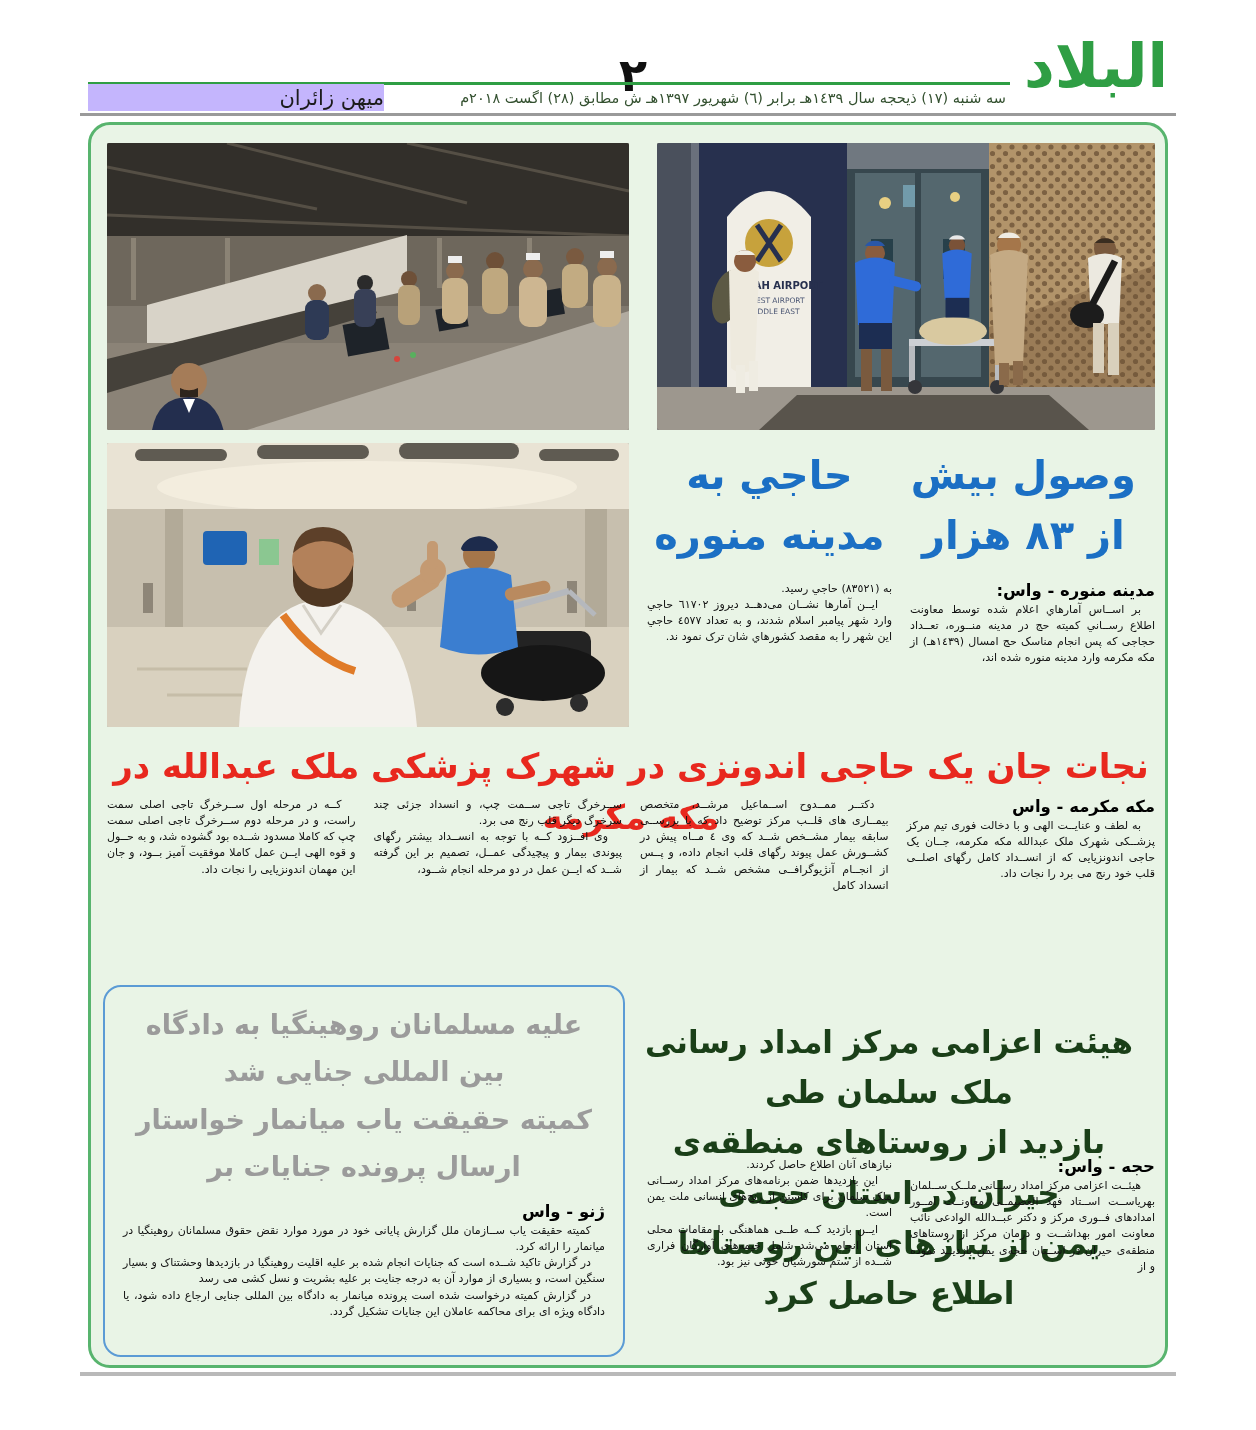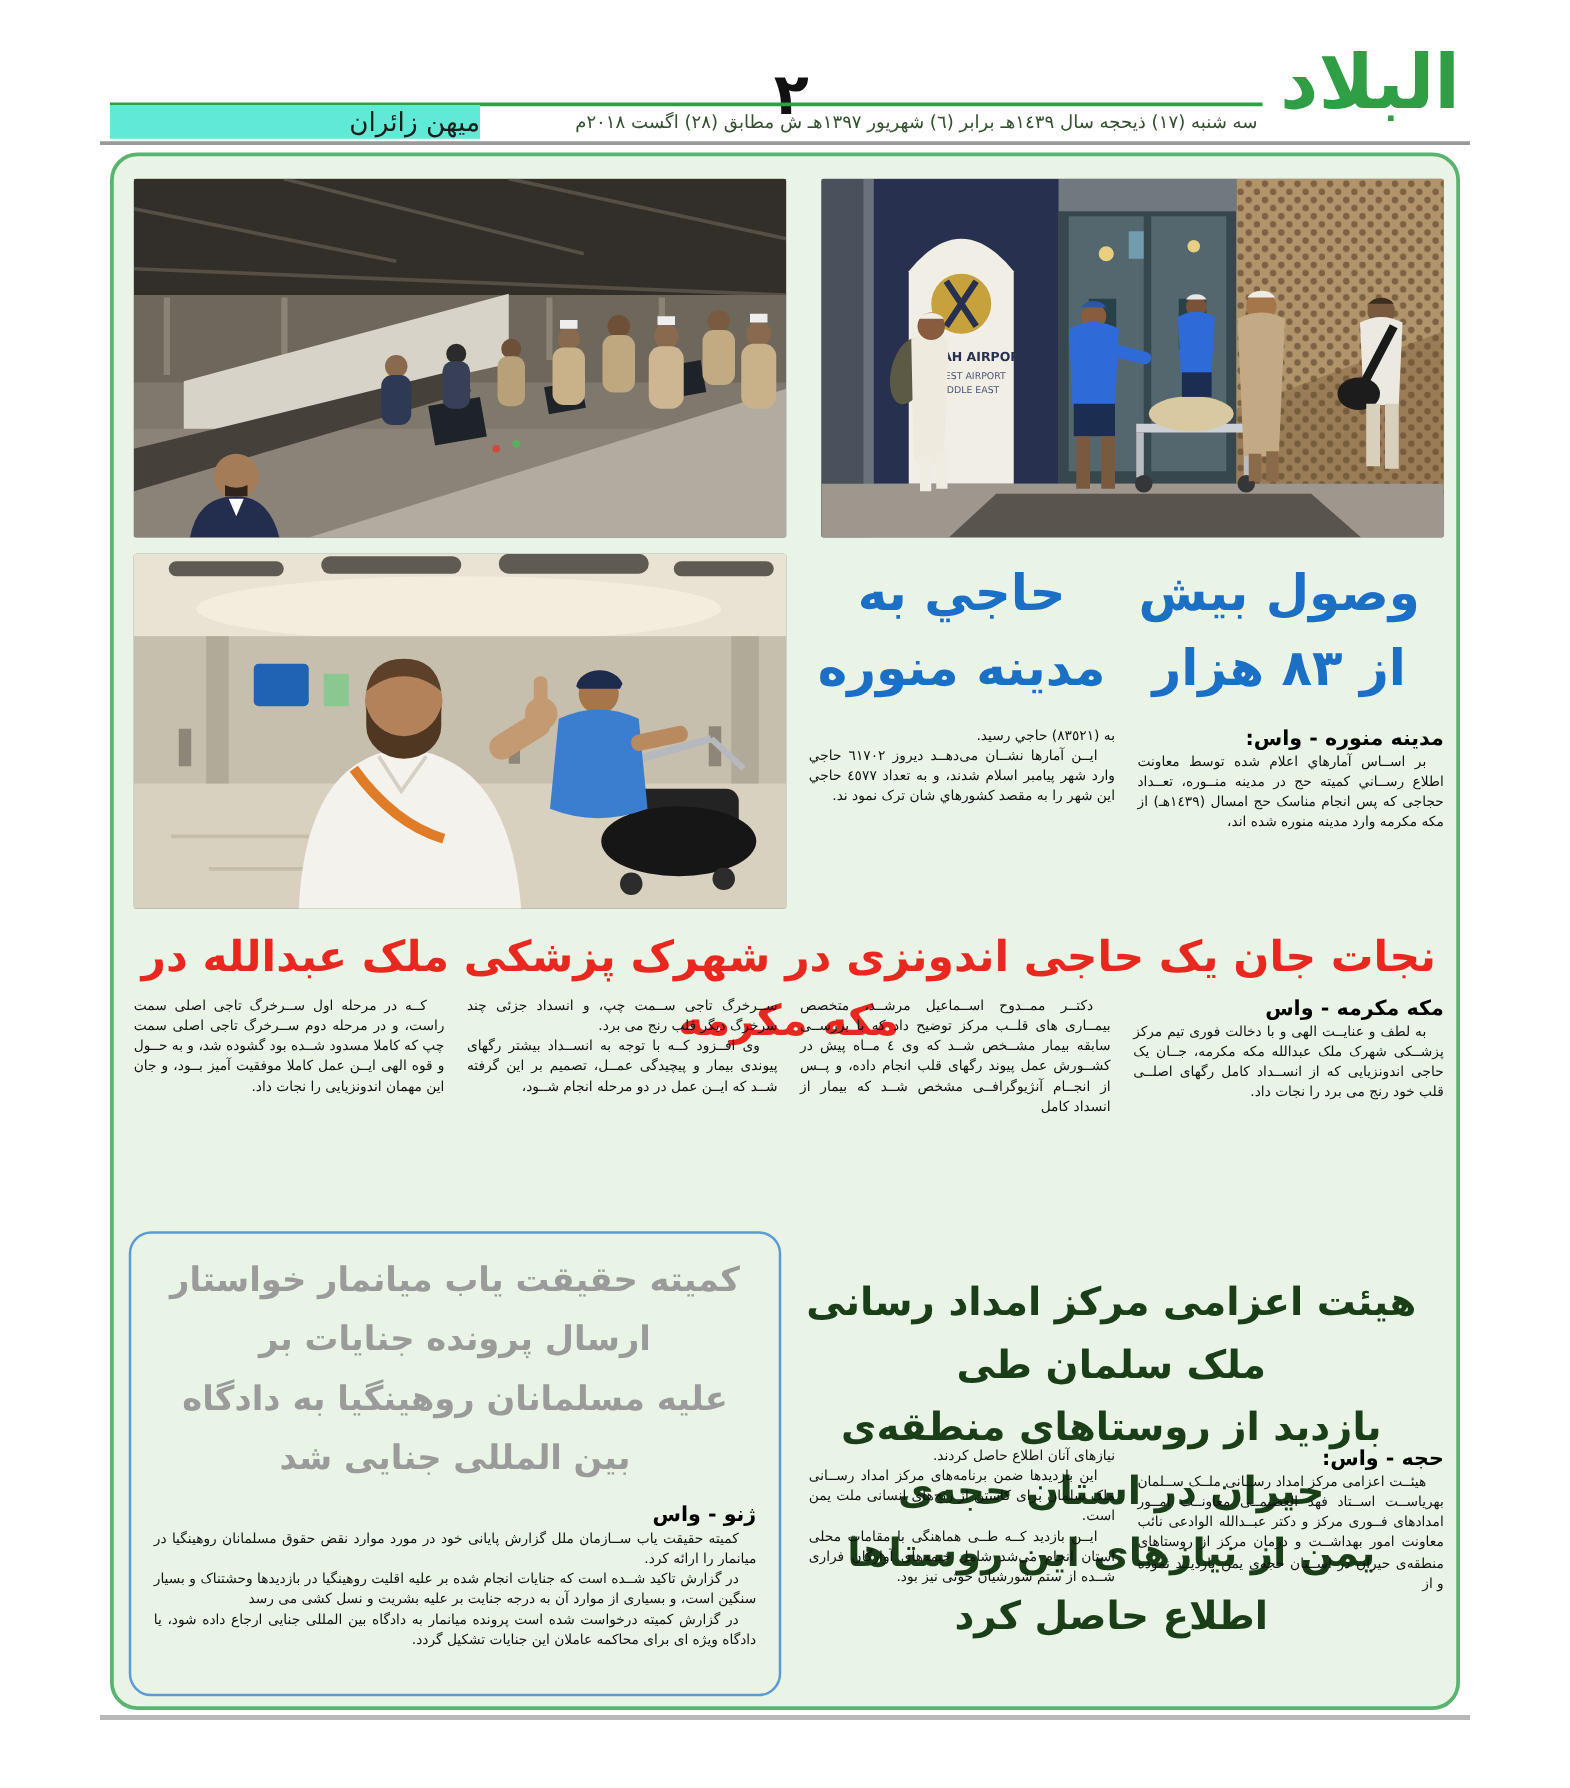--- a/index.html
+++ b/index.html
@@ -14,21 +14,21 @@
     --myanmar-border-blue:#5b9bd5;
   }
   html,body{ background:#fff; font-family:"DejaVu Sans", sans-serif; }
   .page{ position:relative; width:1256px; height:1430px; background:#fff; overflow:hidden; margin:0 auto; }
 
   
   .mast{ position:absolute; right:88px; top:36px; font-size:60px; font-weight:bold; color:var(--masthead-green); line-height:1; letter-spacing:-2px; z-index:3; }
   .pagenum{ position:absolute; left:598px; top:48px; width:70px; text-align:center; font-size:46px; font-weight:bold; color:#111; }
   .green-rule{ position:absolute; left:88px; width:922px; top:82px; height:3px; background:var(--masthead-green); }
   .hdr-dateline{ position:absolute; right:250px; top:90px; font-size:14.5px; color:#33502f; direction:rtl; }
-  .section-bar{ position:absolute; left:88px; top:84px; width:296px; height:27px; background:#5eead4; display:flex; align-items:center; padding-left:18px; }
+  .section-bar{ position:absolute; left:88px; top:84px; width:296px; height:27px; background:#c4b5fd; display:flex; align-items:center; padding-left:18px; }
   .section-bar span{ font-size:21px; color:#1c1c1c; }
   .gray-rule{ position:absolute; left:80px; width:1096px; top:113px; height:3px; background:#9a9a9a; }
 
   
   .frame{ position:absolute; left:88px; top:122px; width:1080px; height:1246px; background:var(--page-tint); border:3px solid var(--frame-green); border-radius:22px; }
   .frame > *{ position:absolute; }
 
   .photo{ background:#777; overflow:hidden; border-radius:2px; }
   .photo svg{ display:block; width:100%; height:100%; }
   .ph1{ left:16px; top:18px; width:522px; height:287px; }
@@ -324,22 +324,22 @@
         <p class="bp noind">ســرخرگ تاجی ســمت چپ، و انسداد جزئی چند سرخرگ دیگر قلب رنج می برد.</p>
         <p class="bp">وی افــزود کــه با توجه به انســداد بیشتر رگهای پیوندی بیمار و پیچیدگی عمــل، تصمیم بر این گرفته شــد که ایــن عمل در دو مرحله انجام شــود،</p>
       </div>
       <div class="col">
         <p class="bp">کــه در مرحله اول ســرخرگ تاجی اصلی سمت راست، و در مرحله دوم ســرخرگ تاجی اصلی سمت چپ که کاملا مسدود شــده بود گشوده شد، و به حــول و قوه الهی ایــن عمل کاملا موفقیت آمیز بــود، و جان این مهمان اندونزیایی را نجات داد.</p>
       </div>
     </section>
 
     <aside class="myanmar-box">
       <h2 class="hl-gray">
+        <span>علیه مسلمانان روهینگیا به دادگاه بین المللی جنایی شد</span>
         <span>کمیته حقیقت یاب میانمار خواستار ارسال پرونده جنایات بر</span>
-        <span>علیه مسلمانان روهینگیا به دادگاه بین المللی جنایی شد</span>
       </h2>
       <p class="dl">ژنو - واس</p>
       <p class="bp">کمیته حقیقت یاب ســازمان ملل گزارش پایانی خود در مورد موارد نقض حقوق مسلمانان روهینگیا در میانمار را ارائه کرد.</p>
       <p class="bp">در گزارش تاکید شــده است که جنایات انجام شده بر علیه اقلیت روهینگیا در بازدیدها وحشتناک و بسیار سنگین است، و بسیاری از موارد آن به درجه جنایت بر علیه بشریت و نسل کشی می رسد</p>
       <p class="bp">در گزارش کمیته درخواست شده است پرونده میانمار به دادگاه بین المللی جنایی ارجاع داده شود، یا دادگاه ویژه ای برای محاکمه عاملان این جنایات تشکیل گردد.</p>
     </aside>
 
     <h2 class="hl-green">
       <span>هیئت اعزامی مرکز امداد رسانی ملک سلمان طی</span>
       <span>بازدید از روستاهای منطقه‌ی حیران در استان حجه‌ی</span>

